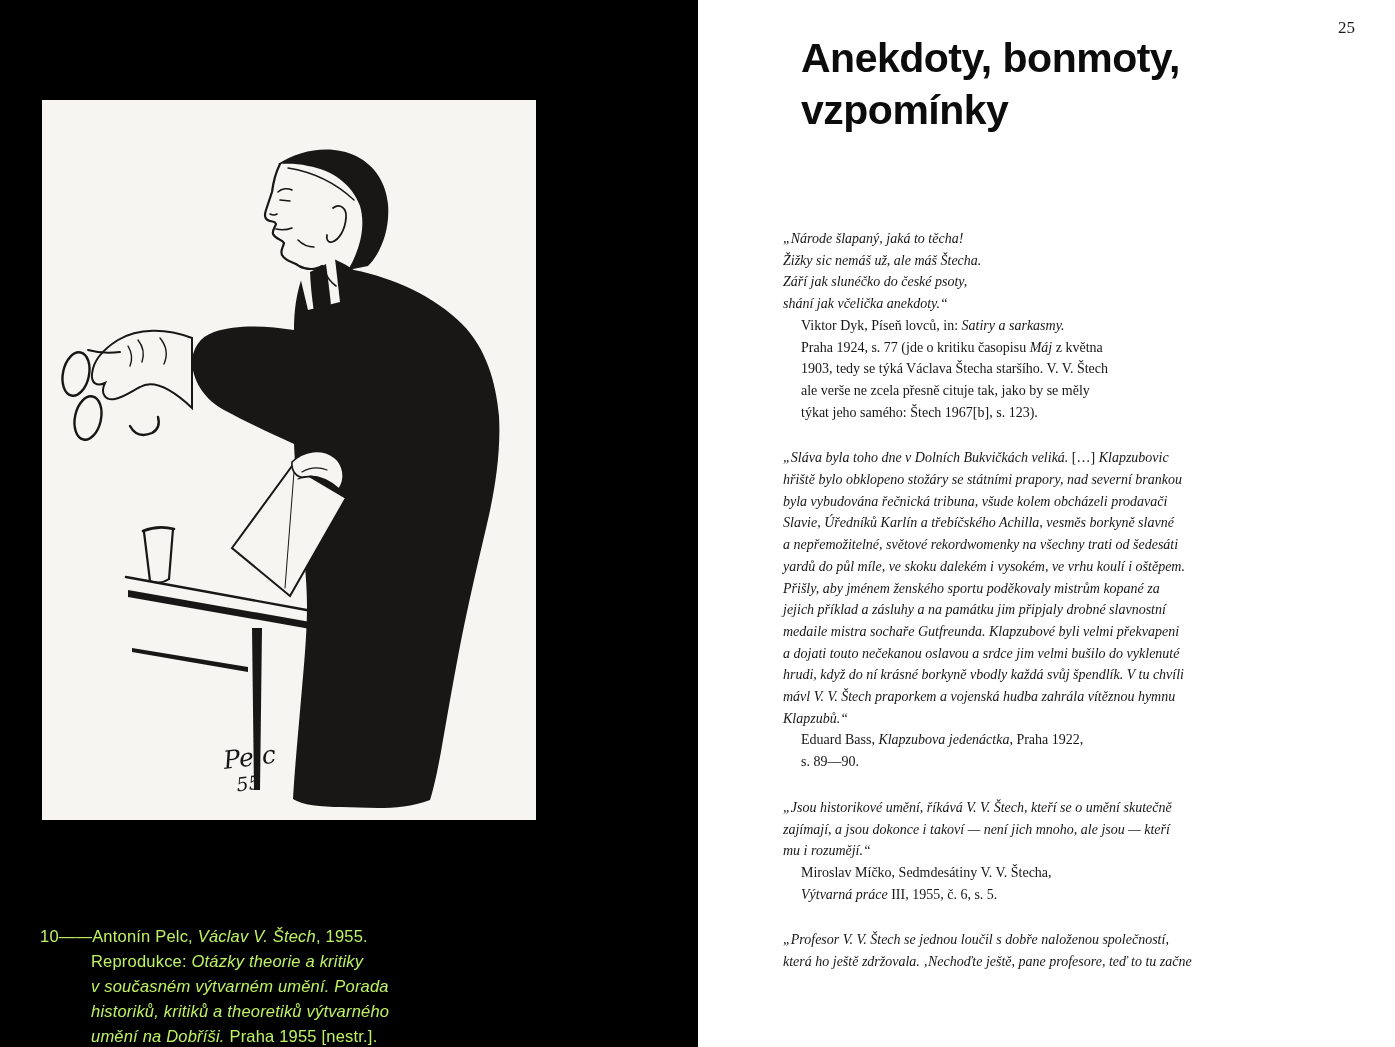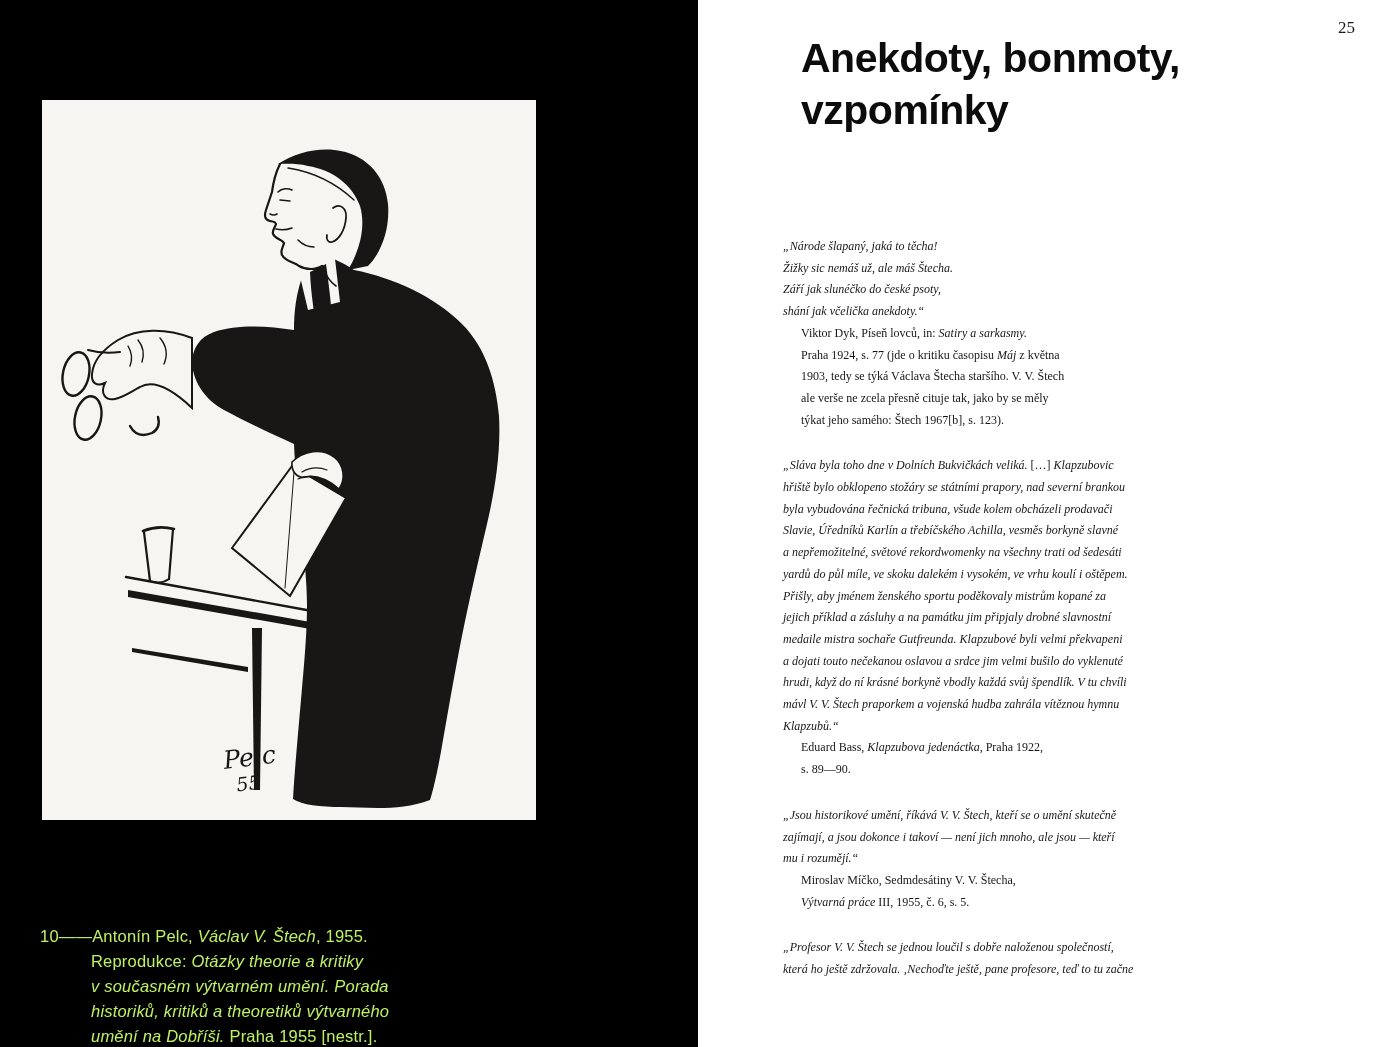--- a/index.html
+++ b/index.html
@@ -26,22 +26,22 @@
   .page-number{
     position:absolute;left:604px;top:18px;
     font-family:"Liberation Serif",serif;font-size:17px;color:#1a1a1a;margin-left:36px;
   }
   .page-title{
     position:absolute;left:87px;top:16px;
     font-family:"Liberation Sans",sans-serif;font-weight:bold;
     font-size:41px;line-height:52px;letter-spacing:-0.5px;color:#0c0c0c;
   }
   .text-column{
-    position:absolute;left:85px;top:236px;width:600px;
-    font-size:12px;line-height:21.7px;color:#161616;
+    position:absolute;left:85px;top:228px;width:600px;
+    font-size:14px;line-height:21.7px;color:#161616;
   }
   .group{margin:0 0 24px 0;}
   .block.citation{padding-left:18px;}
   .tline{white-space:nowrap;}
   .it{font-style:italic;}
   .rm{font-style:normal;}
   
   .ink{fill:#181715;}
   .line{fill:none;stroke:#181715;stroke-linecap:round;stroke-linejoin:round;}
   .paperfill{fill:#f6f5f2;}

